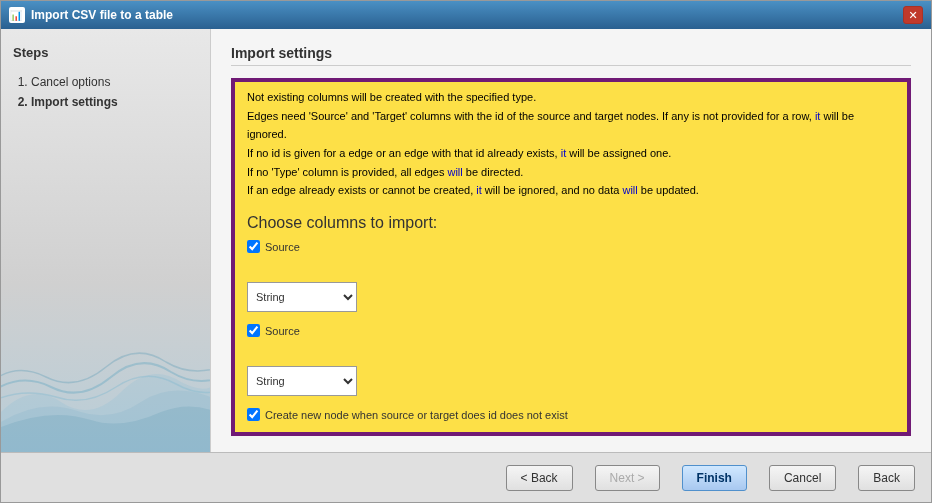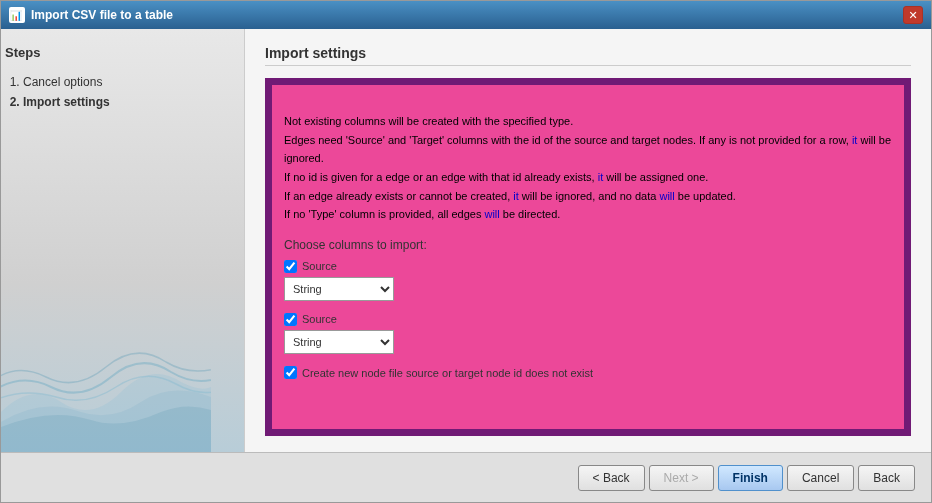--- a/index.html
+++ b/index.html
@@ -64,24 +64,24 @@
       cursor: pointer;
     }
 
     .content-area {
       display: flex;
       flex: 1;
       overflow: hidden;
     }
 
     .sidebar {
-      width: 244px;
+      width: 210px;
       background: linear-gradient(to bottom, #e8e8e8 0%, #d0d0d0 60%, #b8cdd8 100%);
       border-right: 1px solid #ccc;
-      padding: 16px 4px;
+      padding: 16px 12px;
       position: relative;
       overflow: hidden;
     }
 
     .sidebar-title {
       font-weight: bold;
       font-size: 13px;
       margin-bottom: 12px;
       color: #333;
     }
@@ -121,65 +121,67 @@
       padding-bottom: 4px;
       border-bottom: 1px solid #ccc;
     }
 
     .info-text {
       line-height: 1.7;
       font-size: 11px;
     }
 
     .section-label {
-      font-size: 12px;
+      font-size: 16px;
       color: #333;
       margin-bottom: 8px;
       margin-top: 4px;
     }
 
     .checkbox-row {
       display: flex;
+      align-items: center;
       gap: 5px;
       margin-bottom: 4px;
     }
 
     .checkbox-row input[type="checkbox"] {
       width: 13px;
       height: 13px;
     }
 
     .checkbox-label {
       font-size: 11px;
       color: #333;
     }
 
     .dropdown-row {
       margin-bottom: 12px;
     }
 
     .dropdown {
       width: 110px;
-      height: 24px;
+      height: 30px;
       font-size: 11px;
       border: 1px solid #999;
       background: #fff;
       padding: 0 4px;
       color: #333;
+      margin-top: 25px;
     }
 
     .bottom-bar {
       height: 50px;
       background: #e0e0e0;
       border-top: 1px solid #bbb;
       display: flex;
       align-items: center;
       justify-content: flex-end;
       padding: 0 16px;
-      gap: 4px;
+      gap: 22px;
     }
 
     .btn {
       height: 26px;
       padding: 0 14px;
       font-size: 12px;
       border: 1px solid #888;
       background: linear-gradient(to bottom, #f5f5f5, #e0e0e0);
       cursor: pointer;
       border-radius: 3px;
@@ -192,23 +194,23 @@
       color: #003366;
       font-weight: bold;
     }
 
     .btn-disabled {
       color: #aaa;
       cursor: default;
     }
 
     .columns-section {
-      background: #ec4899;
-      border: 7px solid #701a75;
-      padding: 27px 12px;
+      background: #fde047;
+      border: 4px solid #701a75;
+      padding: 6px 12px;
       flex: 1;
     }
 
     .col-group {
       margin-bottom: 8px;
     }
 
     .create-node-row {
       display: flex;
       align-items: center;
@@ -256,22 +258,22 @@
 
     <div class="main-panel">
       <div class="panel-title">Import settings</div>
 
       <div class="columns-section">
 
         <div class="info-text">
           <div>Not existing columns will be created with the specified type.</div>
           <div>Edges need 'Source' and 'Target' columns with the id of the source and target nodes. If any is not provided for a row, <span style="color:#0000cc">it</span> will be ignored.</div>
           <div>If no id is given for a edge or an edge with that id already exists, <span style="color:#0000cc">it</span> will be assigned one.</div>
+          <div>If no 'Type' column is provided, all edges <span style="color:#0000cc">will</span> be directed.</div>
           <div>If an edge already exists or cannot be created, <span style="color:#0000cc">it</span> will be ignored, and no data <span style="color:#0000cc">will</span> be updated.</div>
-          <div>If no 'Type' column is provided, all edges <span style="color:#0000cc">will</span> be directed.</div>
         </div>
 
         <div style="height: 10px;"></div>
 
         <div class="section-label">Choose columns to import:</div>
 
         <div class="col-group">
           <div class="checkbox-row">
             <input type="checkbox" checked="" style="">
             <label class="checkbox-label">Source</label>
@@ -296,21 +298,21 @@
               <option>String</option>
               <option>Integer</option>
               <option>Double</option>
               <option>Boolean</option>
             </select>
           </div>
         </div>
 
         <div class="create-node-row">
           <input type="checkbox" checked="" style="">
-          <label class="checkbox-label">Create new node file source or target node id does not exist</label>
+          <label class="checkbox-label">Create new node when source or target does id does not exist</label>
         </div>
       </div>
     </div>
   </div>
 
   <div class="bottom-bar">
     <button class="btn">&lt; Back</button>
     <button class="btn btn-disabled" disabled="">Next &gt;</button>
     <button class="btn btn-finish">Finish</button>
     <button class="btn">Cancel</button>

